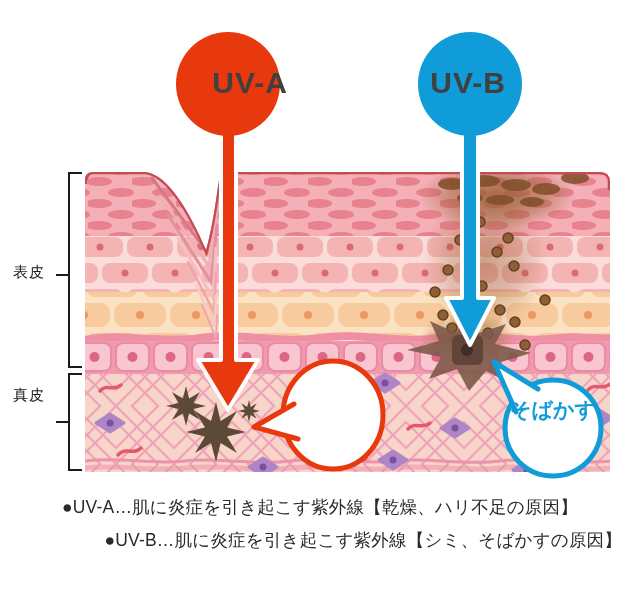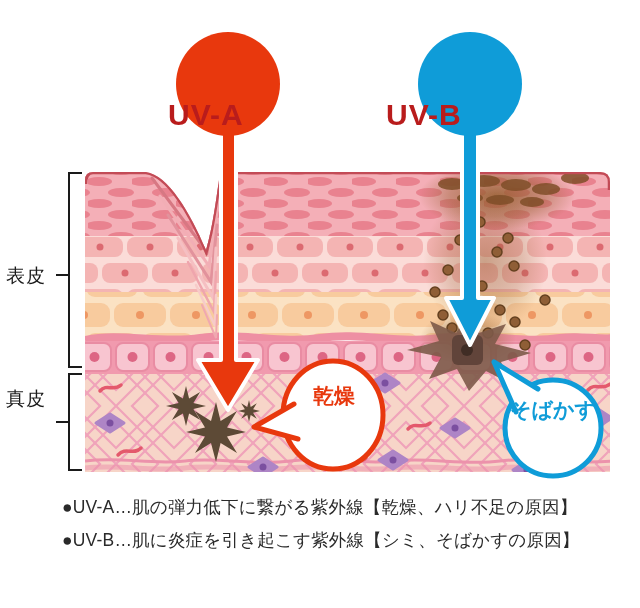--- a/index.html
+++ b/index.html
@@ -3,26 +3,26 @@
 <meta charset="utf-8">
 <style>
   html,body{margin:0;padding:0;}
   body{
     width:640px;height:608px;position:relative;background:#ffffff;
     font-family:"Liberation Sans","DejaVu Sans",sans-serif;
     overflow:hidden;
   }
   .abs{position:absolute;}
   .uv-label{
-    width:120px;text-align:left;color:#b91c1c;
-    font-size:30px;font-weight:600;letter-spacing:1px;margin-top:32px;
+    width:120px;text-align:right;color:#404040;
+    font-size:30px;font-weight:600;letter-spacing:1px;
   }
   .layer-label{
-    width:46px;text-align:left;color:#1a1a1a;
-    font-size:19px;font-weight:500;letter-spacing:1px;
+    width:46px;text-align:center;color:#1a1a1a;
+    font-size:15px;font-weight:500;letter-spacing:1px;
   }
   .bubble-text{
     width:130px;text-align:center;font-weight:bold;
     font-size:21px;line-height:34px;
   }
   .legend-line{
     left:62px;width:560px;color:#2a2a2a;
     font-size:17.5px;letter-spacing:0.2px;white-space:nowrap;
   }
 </style>
@@ -225,22 +225,21 @@
 
 <div class="abs uv-label" style="left:168px;top:66px;">UV-A</div>
 
 <div class="abs uv-label" style="left:386px;top:66px;">UV-B</div>
 
 <div class="abs layer-label" style="left:6px;top:263px;">表皮</div>
 
 <div class="abs layer-label" style="left:6px;top:386px;">真皮</div>
 
 <div class="abs bubble-text" style="left: 269px; top: 379px; color: rgb(232, 56, 13);">
-  <div>乾燥</div>
 </div>
 
 <div class="abs bubble-text" style="left: 488px; top: 393px; color: rgb(15, 156, 216);">
   <div>そばかす</div>
 </div>
 
-<div class="abs legend-line" style="top:495px;">●UV-A…肌の弾力低下に繋がる紫外線【乾燥、ハリ不足の原因】</div>
-
-<div class="abs legend-line" style="top:528px;">●UV-B…肌に炎症を引き起こす紫外線【シミ、そばかすの原因】</div>
+<div class="abs legend-line" style="top:495px;">●UV-A…肌に炎症を引き起こす紫外線【乾燥、ハリ不足の原因】</div>
+
+<div class="abs legend-line" style="top:528px;text-align:right;">●UV-B…肌に炎症を引き起こす紫外線【シミ、そばかすの原因】</div>
 
 </body></html>

